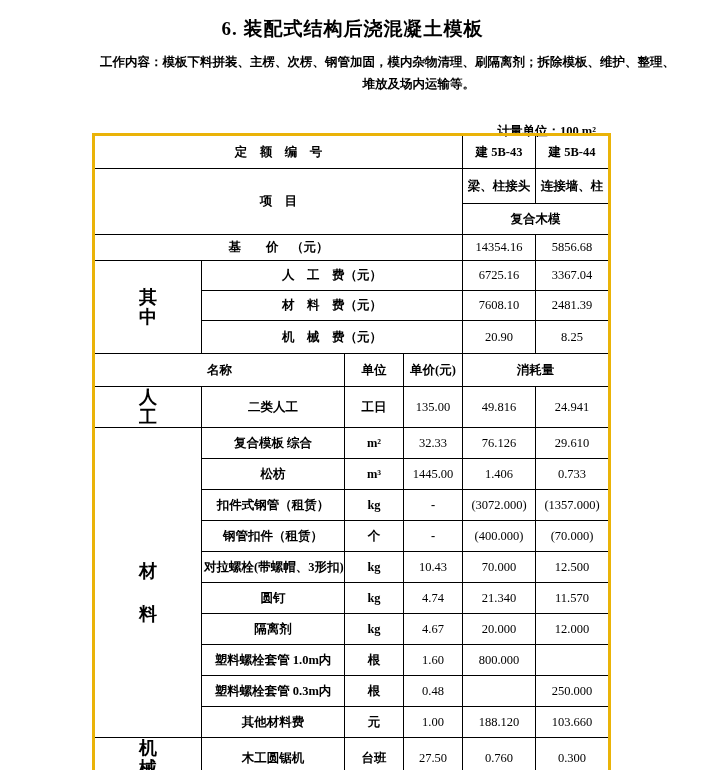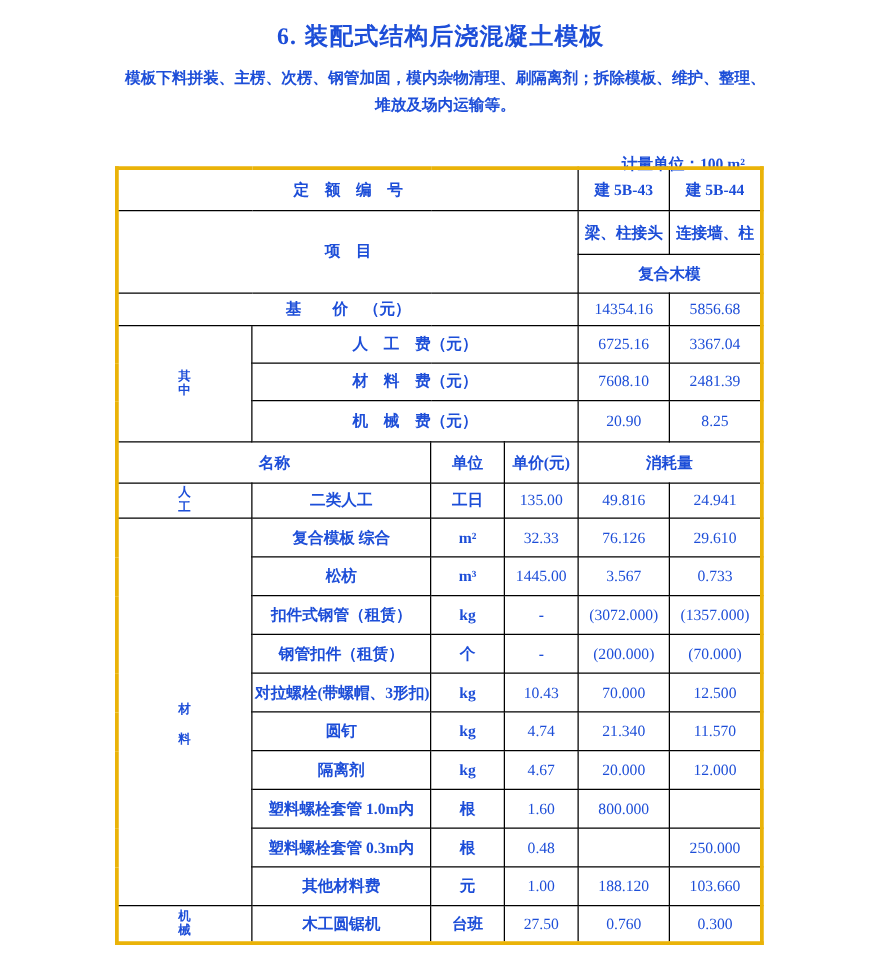--- a/index.html
+++ b/index.html
@@ -2,21 +2,21 @@
 <html><head>
 <meta charset="utf-8">
 <style>
   * { margin: 0; padding: 0; box-sizing: border-box; }
   html, body { background: #ffffff; }
   .page {
     position: relative;
     width: 705px;
     height: 770px;
     background: #ffffff;
-    color: #1d4ed8;
+    color: #000000;
     font-family: "Liberation Serif", "DejaVu Serif", serif;
     overflow: hidden;
   }
   .doc-title {
     position: absolute;
     top: 16px;
     left: 0;
     width: 100%;
     text-align: center;
     font-size: 19px;
@@ -67,43 +67,44 @@
   td.name-cell {
     text-align: left;
     padding-left: 7px;
     font-size: 12px;
     white-space: nowrap;
   }
   .vlabel {
     width: 1.1em;
     margin: 0 auto;
     line-height: 1.12;
-    text-align: left;
-    font-weight: 600;
-    font-size: 10px;
+    text-align: center;
+    font-weight: 600;
+    font-size: 18px;
     word-break: break-all;
   }
   .vlabel.spread { line-height: 2.4; margin-top: 20px; }
   .dash { font-weight: bold; }
   .footnote {
     position: absolute;
     top: 744px;
     left: 96px;
     font-size: 12.5px;
     font-weight: 600;
   }
 </style>
 </head>
 <body>
 
 <div class="page">
 
   <div class="doc-title">6. 装配式结构后浇混凝土模板</div>
 
   <div class="work-content">
+    <span class="wc-label">工作内容：</span>
     <span class="wc-lines">
       <div class="wc-line">模板下料拼装、主楞、次楞、钢管加固，模内杂物清理、刷隔离剂；拆除模板、维护、整理、</div>
       <div class="wc-line">堆放及场内运输等。</div>
     </span>
   </div>
 
   <div class="unit-line">计量单位：100 m²</div>
 
   <table class="quota">
     <colgroup>
@@ -184,35 +185,35 @@
       <td class="zh name-cell">复合模板 综合</td>
       <td class="zh">m²</td>
       <td>32.33</td>
       <td>76.126</td>
       <td>29.610</td>
     </tr>
     <tr style="height:31px">
       <td class="zh name-cell">松枋</td>
       <td class="zh">m³</td>
       <td>1445.00</td>
-      <td>3.567</td>
+      <td>1.406</td>
       <td>0.733</td>
     </tr>
     <tr style="height:31px">
       <td class="zh name-cell">扣件式钢管（租赁）</td>
       <td class="zh">kg</td>
       <td class="dash">-</td>
       <td>(3072.000)</td>
       <td>(1357.000)</td>
     </tr>
     <tr style="height:31px">
       <td class="zh name-cell">钢管扣件（租赁）</td>
       <td class="zh">个</td>
       <td class="dash">-</td>
-      <td>(200.000)</td>
+      <td>(400.000)</td>
       <td>(70.000)</td>
     </tr>
     <tr style="height:31px">
       <td class="zh name-cell">对拉螺栓(带螺帽、3形扣)</td>
       <td class="zh">kg</td>
       <td>10.43</td>
       <td>70.000</td>
       <td>12.500</td>
     </tr>
     <tr style="height:31px">

